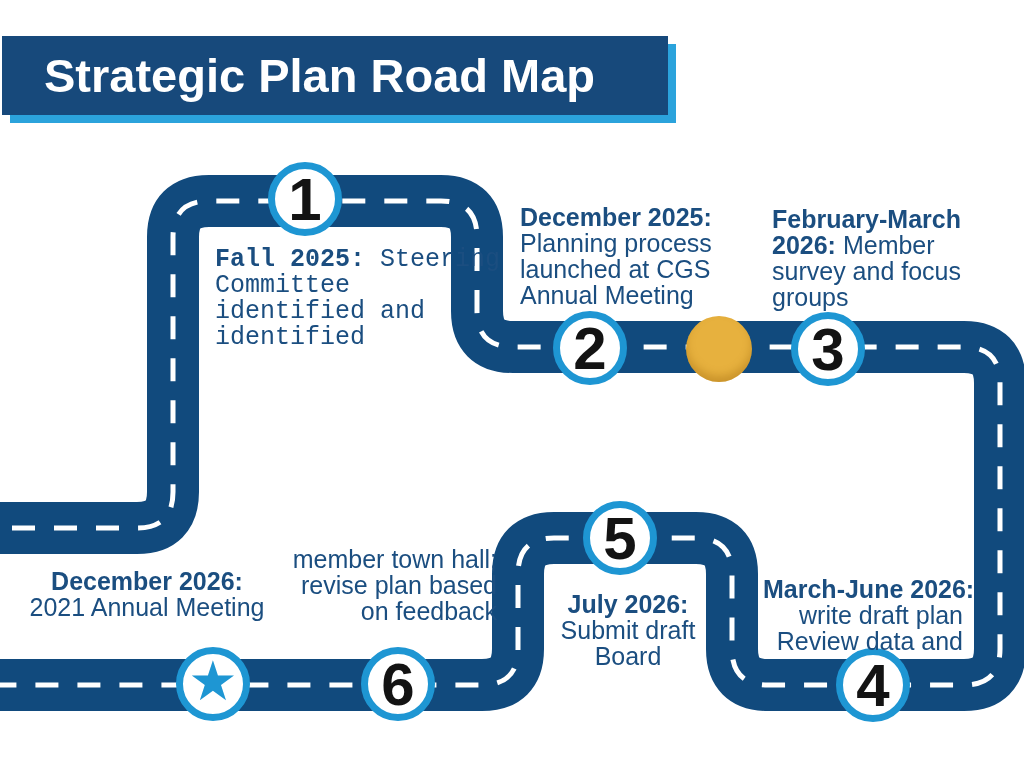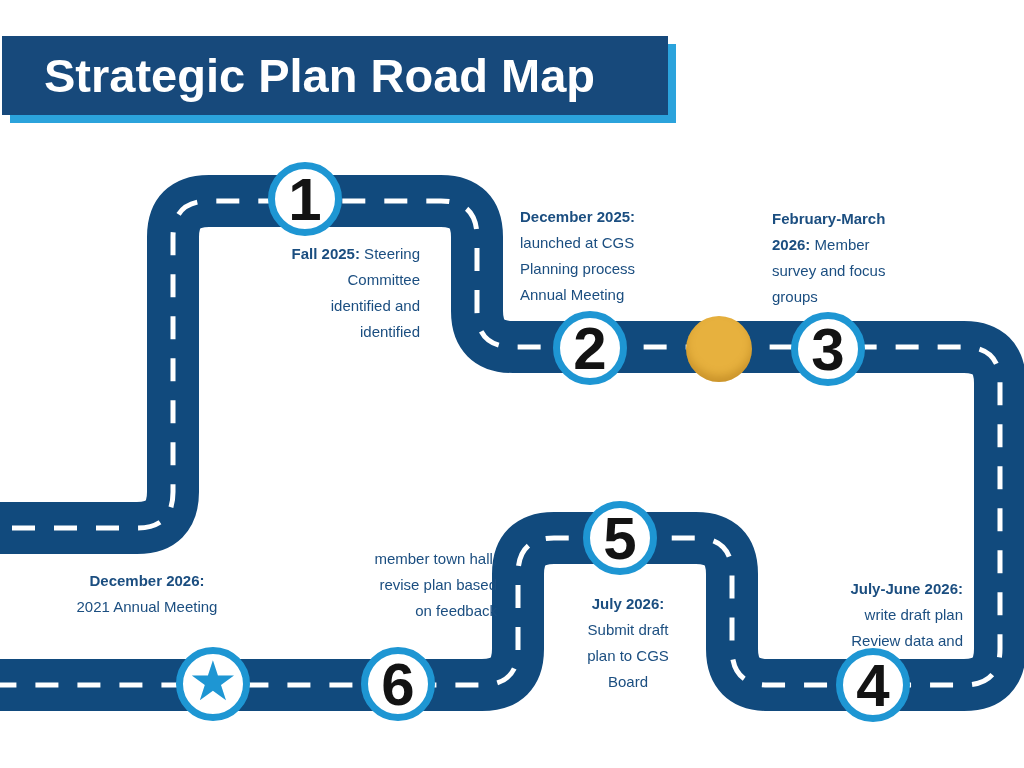--- a/index.html
+++ b/index.html
@@ -31,21 +31,21 @@
     transform:translateY(1px);
   }
   .badge .star{
     font-size:55px; color:var(--ring-blue); line-height:1; transform:translateY(-3px);
   }
   .marker{
     position:absolute; border-radius:50%; background:var(--marker-yellow);
     box-shadow:inset 0 -6px 8px rgba(150,95,10,.35);
   }
   .mlabel{
-    position:absolute; color:var(--text-navy); font-size:15px; line-height:26px;
+    position:absolute; color:var(--text-navy); font-size:25px; line-height:26px;
   }
   .mlabel .ml-line{display:block; white-space:nowrap;}
   .mlabel .b{font-weight:bold;}
 </style>
 </head>
 <body>
 
 <div class="canvas">
 
   <svg class="road-svg" width="1024" height="768" viewBox="0 0 1024 768">
@@ -62,59 +62,58 @@
   </svg>
 
   <div class="banner">
     <h1>Strategic Plan Road Map</h1>
   </div>
 
   <div>
       <div class="badge" style="left: 268px; top: 162px;">
         <span class="num">1</span>
       </div>
-      <div class="mlabel" style="left: 215px; top: 241px; width: 205px; text-align: right;">
+      <div class="mlabel" style="left: 215px; top: 247px; width: 205px; text-align: left; font-family: Liberation Mono, monospace;">
         <span class="ml-line"><span class="b">Fall 2025:</span><span> Steering</span></span>
         <span class="ml-line"><span>Committee</span></span>
         <span class="ml-line"><span>identified and</span></span>
         <span class="ml-line"><span>identified</span></span>
       </div>
       <div class="badge" style="left: 553px; top: 311px;">
         <span class="num">2</span>
       </div>
       <div class="mlabel" style="left: 520px; top: 204px; width: 195px; text-align: left;">
         <span class="ml-line"><span class="b">December 2025:</span></span>
+        <span class="ml-line"><span>Planning process</span></span>
         <span class="ml-line"><span>launched at CGS</span></span>
-        <span class="ml-line"><span>Planning process</span></span>
         <span class="ml-line"><span>Annual Meeting</span></span>
       </div>
       <div class="badge" style="left: 791px; top: 312px;">
         <span class="num">3</span>
       </div>
       <div class="mlabel" style="left: 772px; top: 206px; width: 190px; text-align: left;">
         <span class="ml-line"><span class="b">February-March</span></span>
         <span class="ml-line"><span class="b">2026:</span><span> Member</span></span>
         <span class="ml-line"><span>survey and focus</span></span>
         <span class="ml-line"><span>groups</span></span>
       </div>
       <div class="badge" style="left: 836px; top: 648px;">
         <span class="num">4</span>
       </div>
       <div class="mlabel" style="left: 763px; top: 576px; width: 200px; text-align: right;">
-        <span class="ml-line"><span class="b">July-June 2026:</span></span>
+        <span class="ml-line"><span class="b">March-June 2026:</span></span>
         <span class="ml-line"><span>write draft plan</span></span>
         <span class="ml-line"><span>Review data and</span></span>
       </div>
       <div class="badge" style="left: 583px; top: 501px;">
         <span class="num">5</span>
       </div>
       <div class="mlabel" style="left: 528px; top: 591px; width: 200px; text-align: center;">
         <span class="ml-line"><span class="b">July 2026:</span></span>
         <span class="ml-line"><span>Submit draft</span></span>
-        <span class="ml-line"><span>plan to CGS</span></span>
         <span class="ml-line"><span>Board</span></span>
       </div>
       <div class="badge" style="left: 361px; top: 647px;">
         <span class="num">6</span>
       </div>
       <div class="mlabel" style="left: 277px; top: 546px; width: 220px; text-align: right;">
         <span class="ml-line"><span>member town hall;</span></span>
         <span class="ml-line"><span>revise plan based</span></span>
         <span class="ml-line"><span>on feedback</span></span>
       </div>

